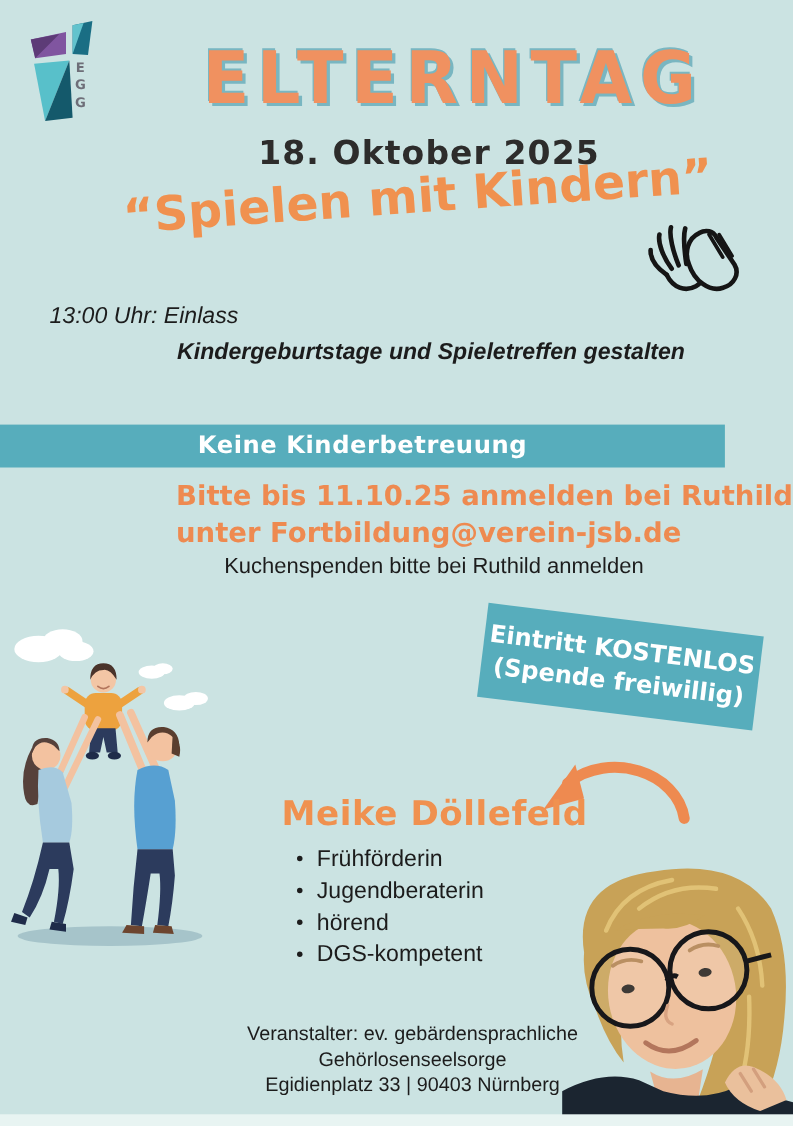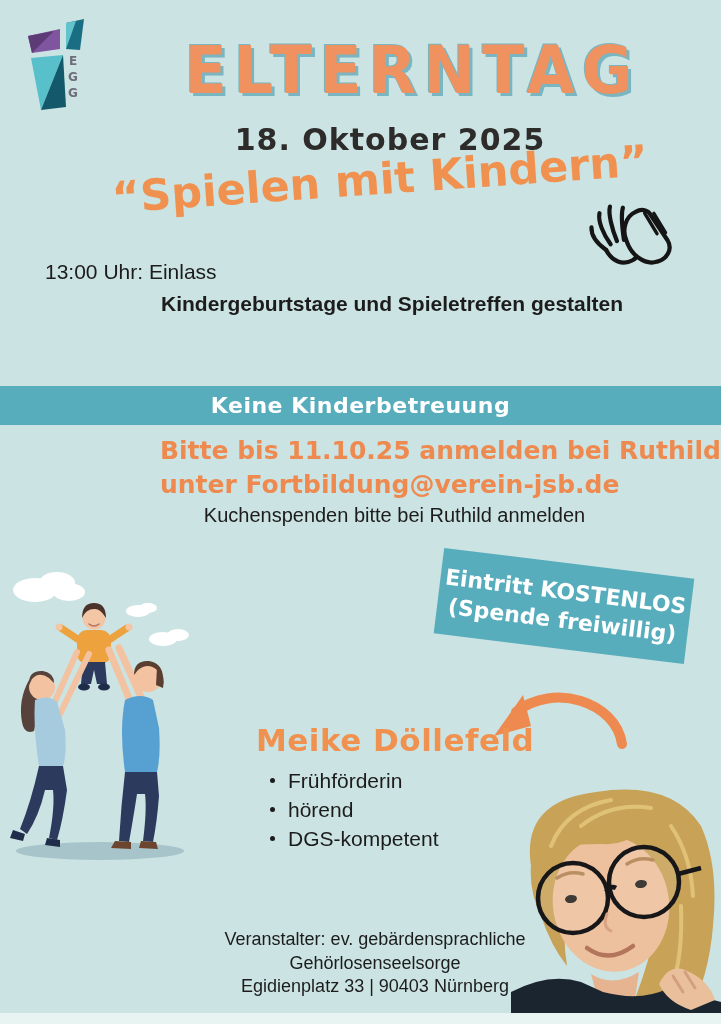--- a/index.html
+++ b/index.html
@@ -31,27 +31,27 @@
     font-family:"DejaVu Sans",sans-serif;font-weight:700;
     font-size:30px;letter-spacing:1px;color:#2d2c2b;
   }
   #subtitle{
     left:40px;top:154px;width:680px;text-align:center;
     font-family:"DejaVu Sans",sans-serif;font-weight:700;
     font-size:43px;color:#f0914f;transform:rotate(-4deg);
   }
 
   
-  #schedule{left:45px;top:256px;font-size:21px;line-height:32px;}
+  #schedule{left:45px;top:272px;font-size:21px;line-height:32px;font-style:italic;}
   #schedule b{font-weight:700;}
   .sched-indent{margin-left:116px;font-weight:700;}
 
   
   #banner{
-    left:0;top:386px;width:721px;height:39px;background:#57adbc;
+    left:0;top:386px;width:659px;height:39px;background:#57adbc;
     display:flex;align-items:center;justify-content:center;
     font-family:"DejaVu Sans",sans-serif;font-weight:700;
     font-size:22px;color:#ffffff;letter-spacing:.5px;
   }
 
   
   #registration{
     left:160px;top:434px;font-family:"DejaVu Sans",sans-serif;
     font-weight:700;font-size:25px;line-height:34px;color:#ee8a50;
   }
@@ -199,20 +199,24 @@
   <svg class="abs" style="left:490px;top:680px;" width="145" height="78" viewBox="0 0 145 78">
     <path d="M132,64 C126,22 64,2 26,32" fill="none" stroke="#ee8a50" stroke-width="10" stroke-linecap="round"></path>
     <polygon points="4,56 33,15 41,46" fill="#ee8a50"></polygon>
   </svg>
 
   <div class="abs" id="speaker-name">Meike Döllefeld</div>
   <ul class="abs" id="speaker-bullets">
     <li>
         <span class="dot"></span>
         <span>Frühförderin</span>
+      </li>
+    <li>
+        <span class="dot"></span>
+        <span>Jugendberaterin</span>
       </li>
     <li>
         <span class="dot"></span>
         <span>hörend</span>
       </li>
     <li>
         <span class="dot"></span>
         <span>DGS-kompetent</span>
       </li>
   </ul>

